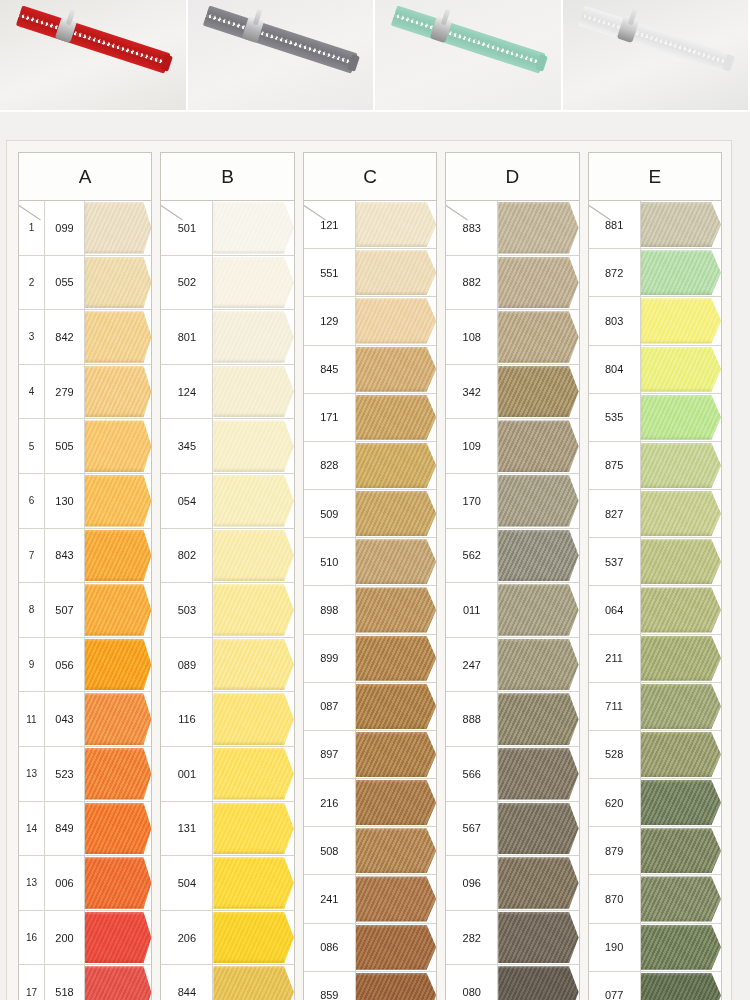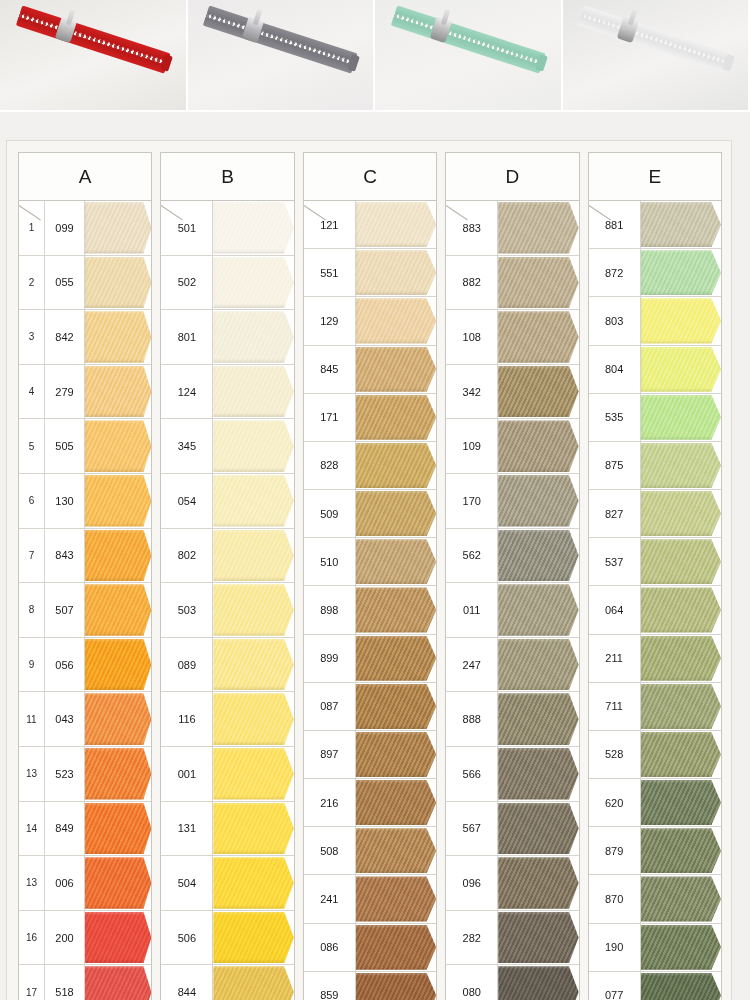--- a/index.html
+++ b/index.html
@@ -430,21 +430,21 @@
                   <div class="swatch-tape" style="background-color: rgb(252, 220, 78);"></div>
                 </div>
               </div>
               <div class="row">
                 <div class="cell-code">504</div>
                 <div class="cell-swatch">
                   <div class="swatch-tape" style="background-color: rgb(251, 214, 60);"></div>
                 </div>
               </div>
               <div class="row">
-                <div class="cell-code">506</div>
+                <div class="cell-code">206</div>
                 <div class="cell-swatch">
                   <div class="swatch-tape" style="background-color: rgb(249, 207, 43);"></div>
                 </div>
               </div>
               <div class="row">
                 <div class="cell-code">844</div>
                 <div class="cell-swatch">
                   <div class="swatch-tape" style="background-color: rgb(228, 189, 82);"></div>
                 </div>
               </div>

